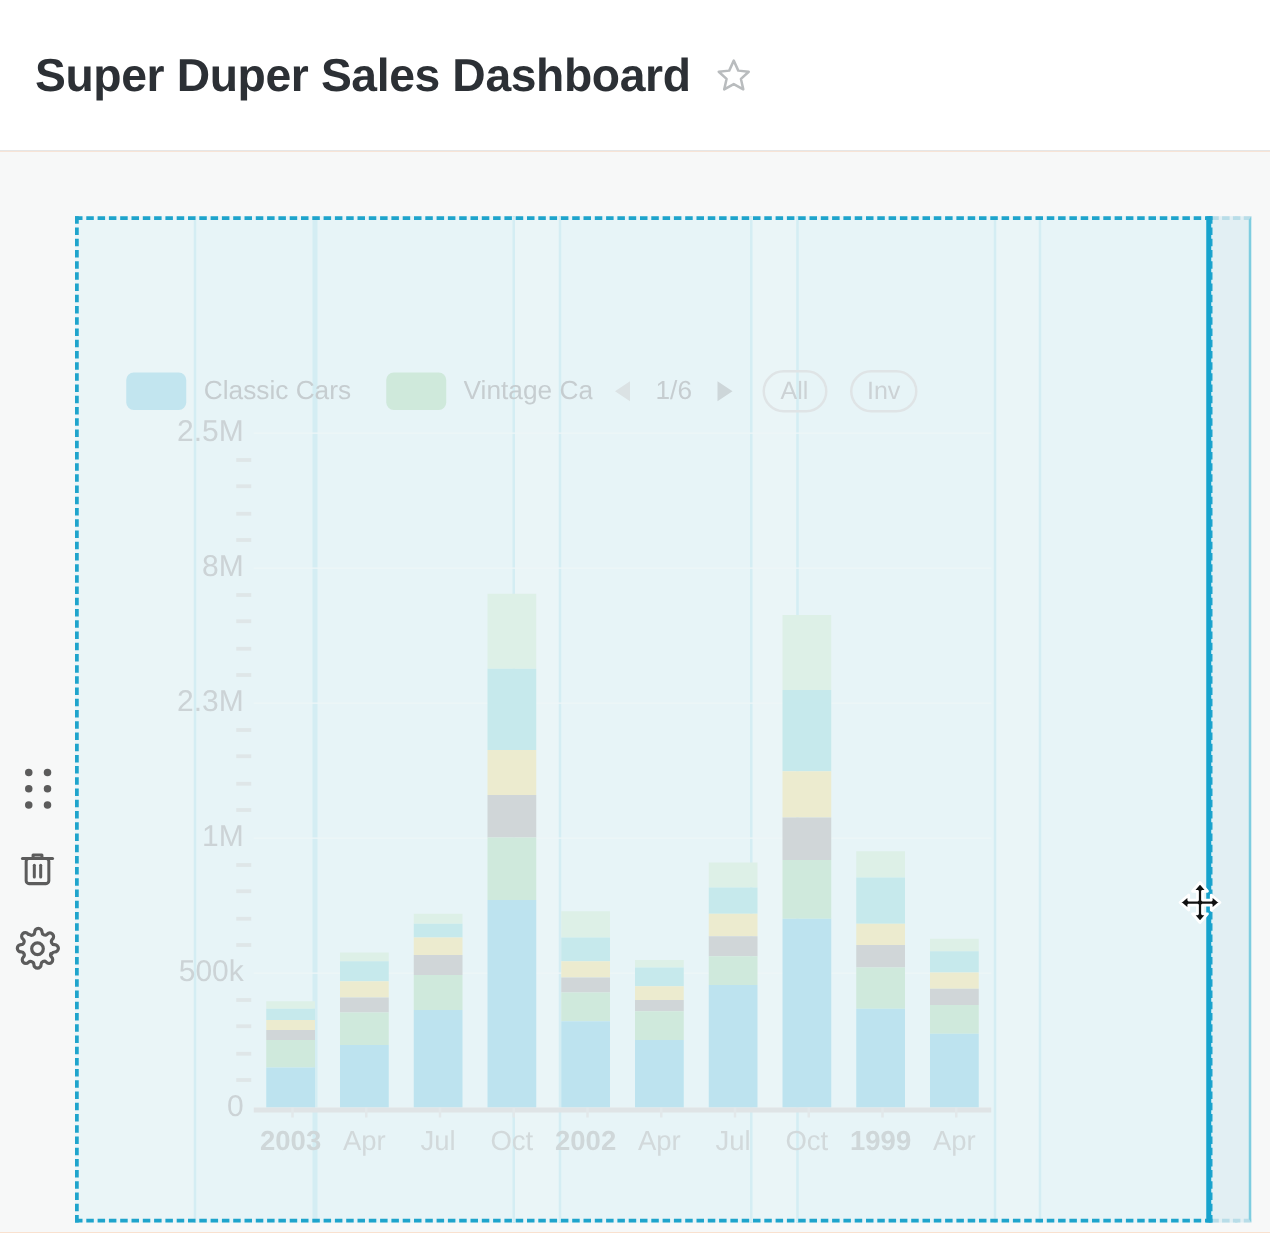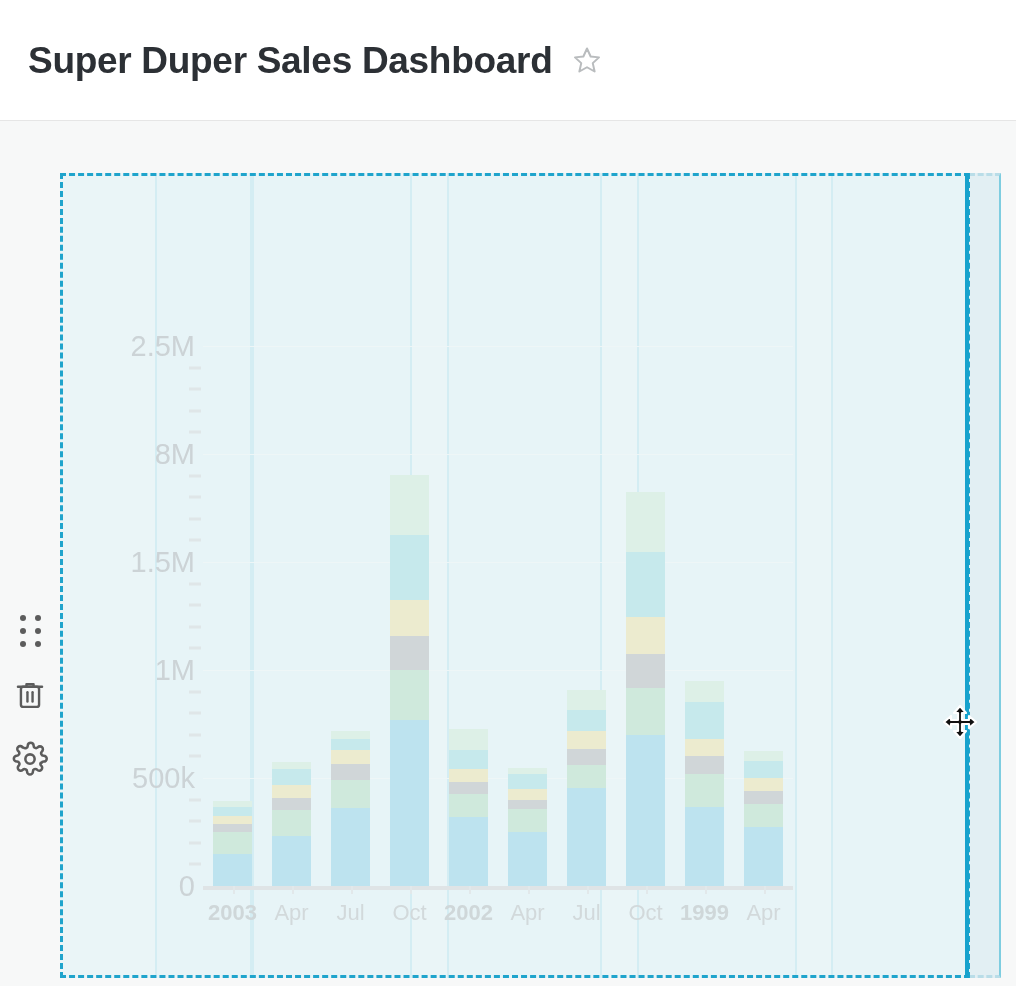--- a/index.html
+++ b/index.html
@@ -76,21 +76,21 @@
   .pill {
     margin-left:18px; min-width:52px; height:34px; border:2px solid #dfe4e6;
     border-radius:17px; display:flex; align-items:center; justify-content:center;
     font-size:20px; color:#ccd2d5; padding:0 12px; cursor:pointer; background:transparent;
   }
 
   
   .plot-wrap { position:absolute; left:30px; top:170px; width:700px; height:600px; }
   .y-axis { position:absolute; left:0; top:0; width:110px; height:540px; }
   .y-tick-label {
-    position:absolute; right:8px; font-size:29px; color:#ccd3d6;
+    position:absolute; right:8px; font-size:24px; color:#ccd3d6;
     transform: translateY(-50%); white-space:nowrap;
   }
   .y-minor { position:absolute; left:96px; width:12px; height:3px; background:#dfe6e8; transform:translateY(-50%); }
   .gridline { position:absolute; left:110px; right:0; height:1px; background:#eef6f7; }
 
   .plot { position:absolute; left:110px; top:0; width:590px; height:540px; }
   .bars { position:absolute; left:0; bottom:0; width:100%; height:540px;
           display:flex; align-items:flex-end; }
   .bar-slot { flex:1 1 0; display:flex; justify-content:center; align-items:flex-end; height:100%; }
   .bar { width:39px; display:flex; flex-direction:column-reverse; }
@@ -141,27 +141,56 @@
       <div class="gcol" style="left:447px;  width:155px;"></div>
       <div class="gcol" style="left:637px;  width:160px;"></div>
       <div class="gcol" style="left:831px;  width:159px;"></div>
     </div>
 
     <div class="ghost-tail"></div>
 
     <div class="widget">
 
 
+      <div class="legend">
+
+        <div class="legend-item">
+          <div class="swatch" style="background:#c2e5ef;"></div>
+          <div class="legend-label">Classic Cars</div>
+        </div>
+
+        <div class="legend-item" style="margin-right:10px;">
+          <div class="swatch" style="background:#cfe9db;"></div>
+          <div class="legend-label clipped">Vintage Ca</div>
+        </div>
+
+        <div class="pager">
+          <div class="pg-arrow">
+            <svg width="24" height="24" viewBox="0 0 24 24">
+                <polygon points="17,4 17,20 5,12" fill="#dbe2e4"></polygon>
+              </svg>
+          </div>
+          <div class="pg-count">1/6</div>
+          <div class="pg-arrow">
+            <svg width="24" height="24" viewBox="0 0 24 24">
+                <polygon points="7,4 7,20 19,12" fill="#cdd6d9"></polygon>
+              </svg>
+          </div>
+        </div>
+
+        <div class="pill">All</div>
+        <div class="pill">Inv</div>
+      </div>
 
       <div class="plot-wrap">
         <div class="y-axis" id="yaxis">
             <div class="y-tick-label" style="top: 540px;">0</div>
             <div class="y-tick-label" style="top: 432px;">500k</div>
             <div class="y-tick-label" style="top: 324px;">1M</div>
-            <div class="y-tick-label" style="top: 216px;">1.5M</div>
+            <div class="y-tick-label" style="top: 216px;">2.3M</div>
             <div class="y-tick-label" style="top: 108px;">8M</div>
             <div class="y-tick-label" style="top: 0px;">2.5M</div>
             <div class="y-minor" style="top: 518.4px;"></div>
             <div class="y-minor" style="top: 496.8px;"></div>
             <div class="y-minor" style="top: 475.2px;"></div>
             <div class="y-minor" style="top: 453.6px;"></div>
             <div class="y-minor" style="top: 410.4px;"></div>
             <div class="y-minor" style="top: 388.8px;"></div>
             <div class="y-minor" style="top: 367.2px;"></div>
             <div class="y-minor" style="top: 345.6px;"></div>

